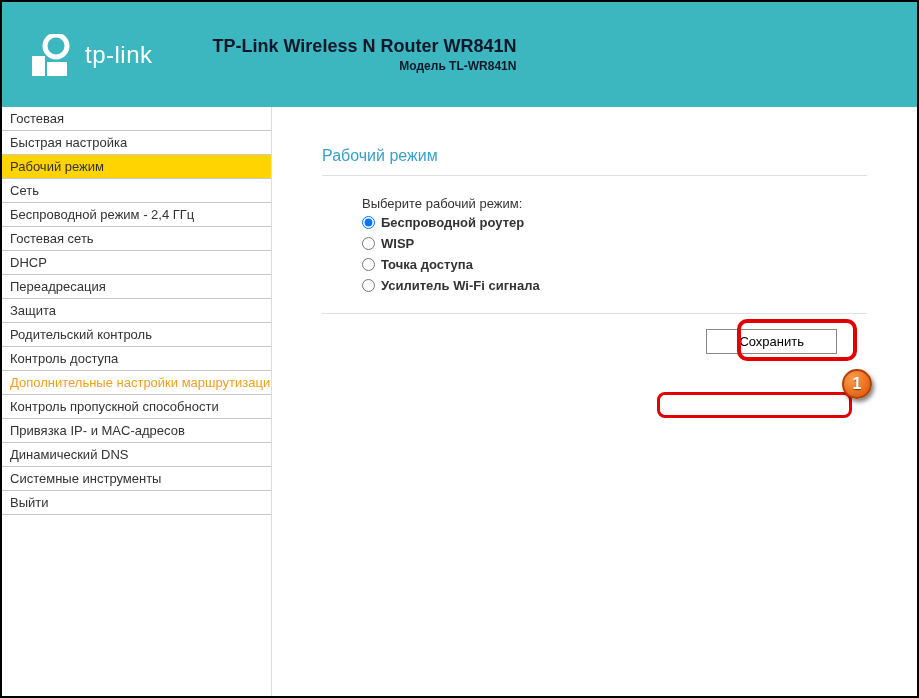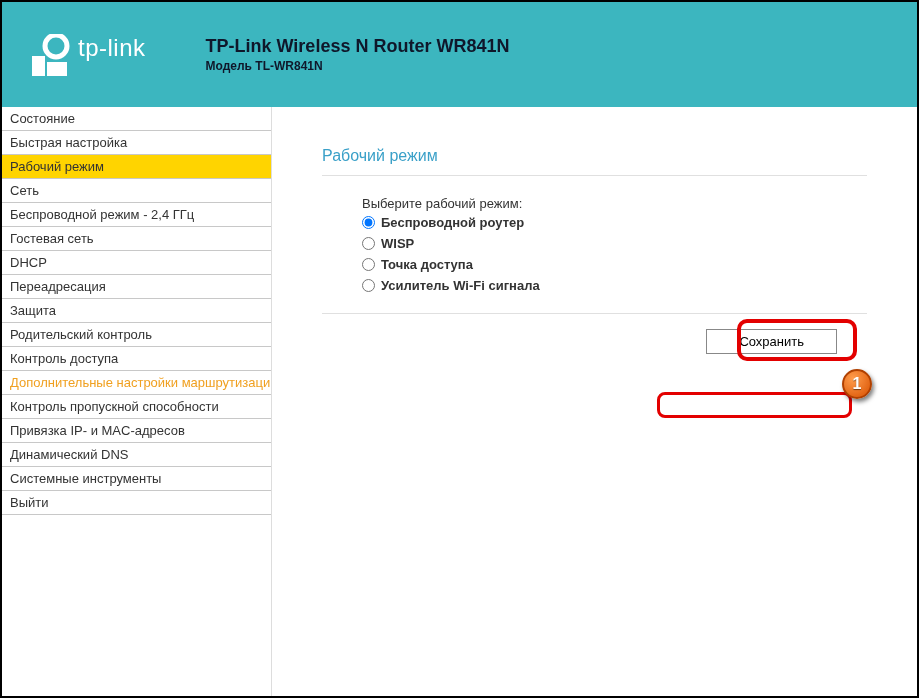--- a/index.html
+++ b/index.html
@@ -14,32 +14,33 @@
   .header {
     background: #3cb6bf;
     height: 105px;
     display: flex;
     align-items: center;
     padding-left: 30px;
     gap: 60px;
   }
   .logo {
     display: flex;
-    gap: 8px;
+    align-items: center;
+    gap: 15px;
   }
   .logo svg { flex-shrink: 0; }
   .logo-text {
     color: #fff;
     font-size: 24px;
     font-weight: 400;
     letter-spacing: 0.5px;
   }
   .title-block { color: #0f172a; }
   .title-main { font-size: 18px; font-weight: bold; }
-  .title-sub { font-size: 12px; font-weight: bold; margin-top: 2px; }
+  .title-sub { font-size: 12px; font-weight: bold; margin-top: 2px; text-align: right; }
 
   .body-wrap {
     display: flex;
     height: calc(100% - 105px);
   }
   .sidebar {
     width: 270px;
     border-right: 1px solid #ddd;
     background: #fff;
     overflow-y: auto;
@@ -162,21 +163,21 @@
     <span class="logo-text">tp-link</span>
   </div>
   <div class="title-block">
     <div class="title-main">TP-Link Wireless N Router WR841N</div>
     <div class="title-sub">Модель TL-WR841N</div>
   </div>
 </div>
 
 <div class="body-wrap">
   <div class="sidebar" id="sidebar">
-      <div class="sidebar-item">Состояние</div>
+      <div class="sidebar-item">Гостевая</div>
       <div class="sidebar-item">Быстрая настройка</div>
       <div class="sidebar-item active">Рабочий режим</div>
       <div class="sidebar-item">Сеть</div>
       <div class="sidebar-item">Беспроводной режим - 2,4 ГГц</div>
       <div class="sidebar-item">Гостевая сеть</div>
       <div class="sidebar-item">DHCP</div>
       <div class="sidebar-item">Переадресация</div>
       <div class="sidebar-item">Защита</div>
       <div class="sidebar-item">Родительский контроль</div>
       <div class="sidebar-item">Контроль доступа</div>

